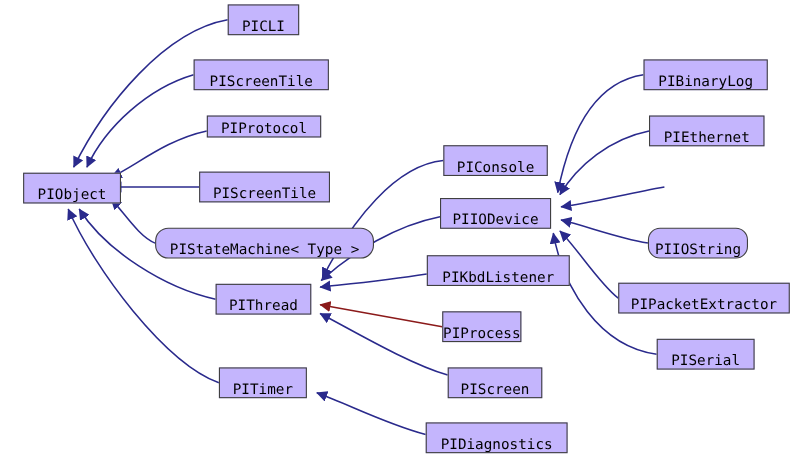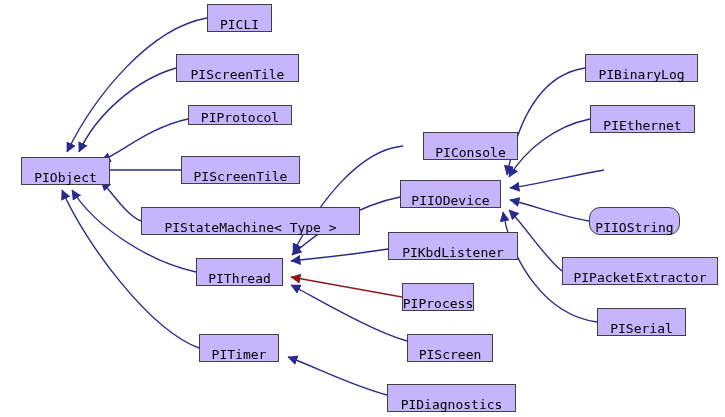--- a/index.html
+++ b/index.html
@@ -98,30 +98,30 @@
     </div>
   <div class="node" style="left:176px;top:54px;  width:123px; height:28px;">
       <span class="node-label">PIScreenTile</span>
     </div>
   <div class="node" style="left:188px;top:105px; width:104px; height:20px;">
       <span class="node-label">PIProtocol</span>
     </div>
   <div class="node" style="left:181px;top:156px; width:119px; height:28px;">
       <span class="node-label">PIScreenTile</span>
     </div>
-  <div class="node" style="left:141px;top:207px; width:219px; height:28px;">
+  <div class="node" style="left:141px;top:207px; width:199px; height:28px;border-radius:12px;">
       <span class="node-label">PIStateMachine&lt; Type &gt;</span>
     </div>
   <div class="node" style="left:196px;top:258px; width:87px;  height:28px;">
       <span class="node-label">PIThread</span>
     </div>
   <div class="node" style="left:199px;top:334px; width:80px;  height:28px;">
       <span class="node-label">PITimer</span>
     </div>
-  <div class="node" style="left:403px;top:132px; width:95px;  height:28px;margin-left:20px;">
+  <div class="node" style="left:403px;top:132px; width:95px;  height:28px;">
       <span class="node-label">PIConsole</span>
     </div>
   <div class="node" style="left:400px;top:180px; width:101px; height:28px;">
       <span class="node-label">PIIODevice</span>
     </div>
   <div class="node" style="left:388px;top:232px; width:130px; height:28px;">
       <span class="node-label">PIKbdListener</span>
     </div>
   <div class="node" style="left:402px;top:283px; width:72px;  height:28px;">
       <span class="node-label">PIProcess</span>

